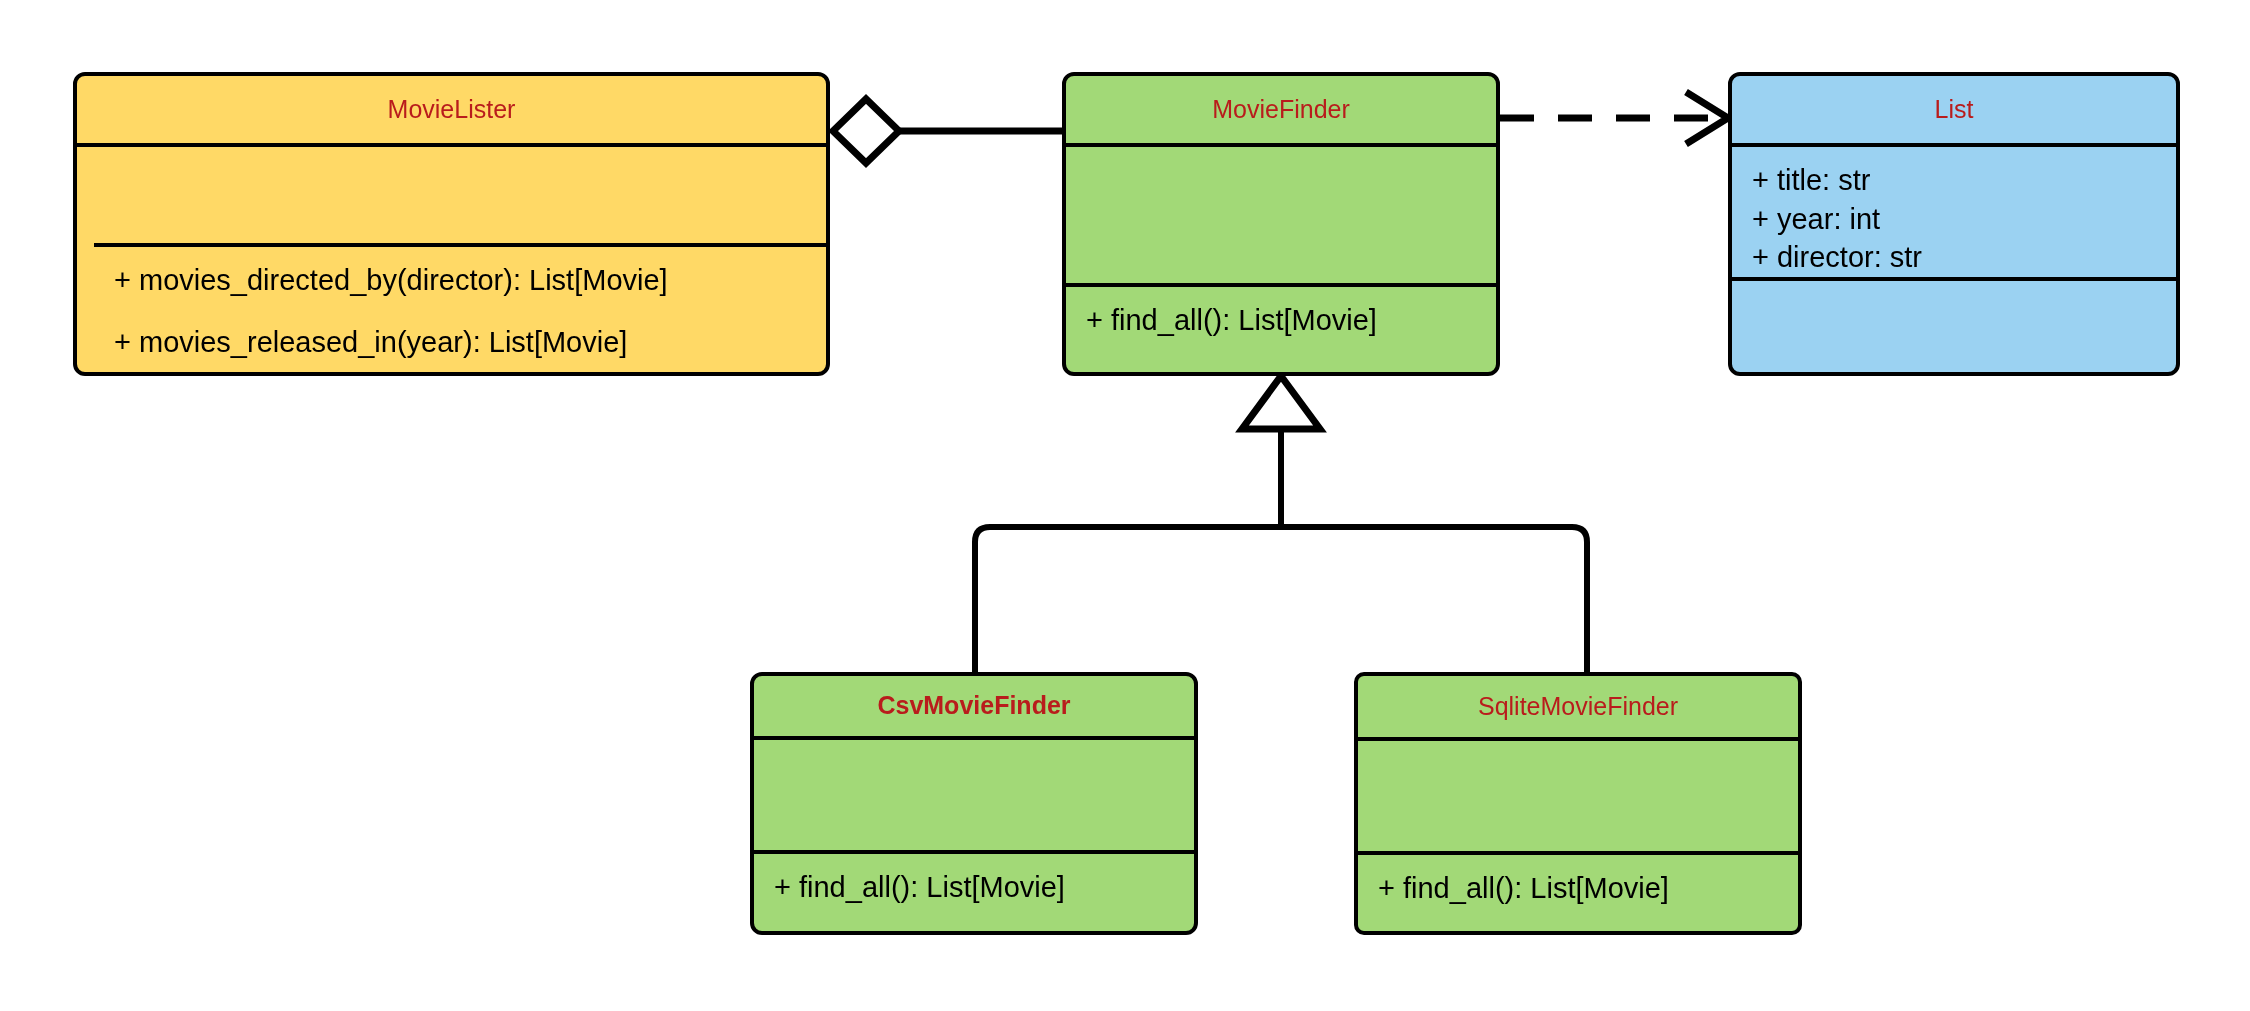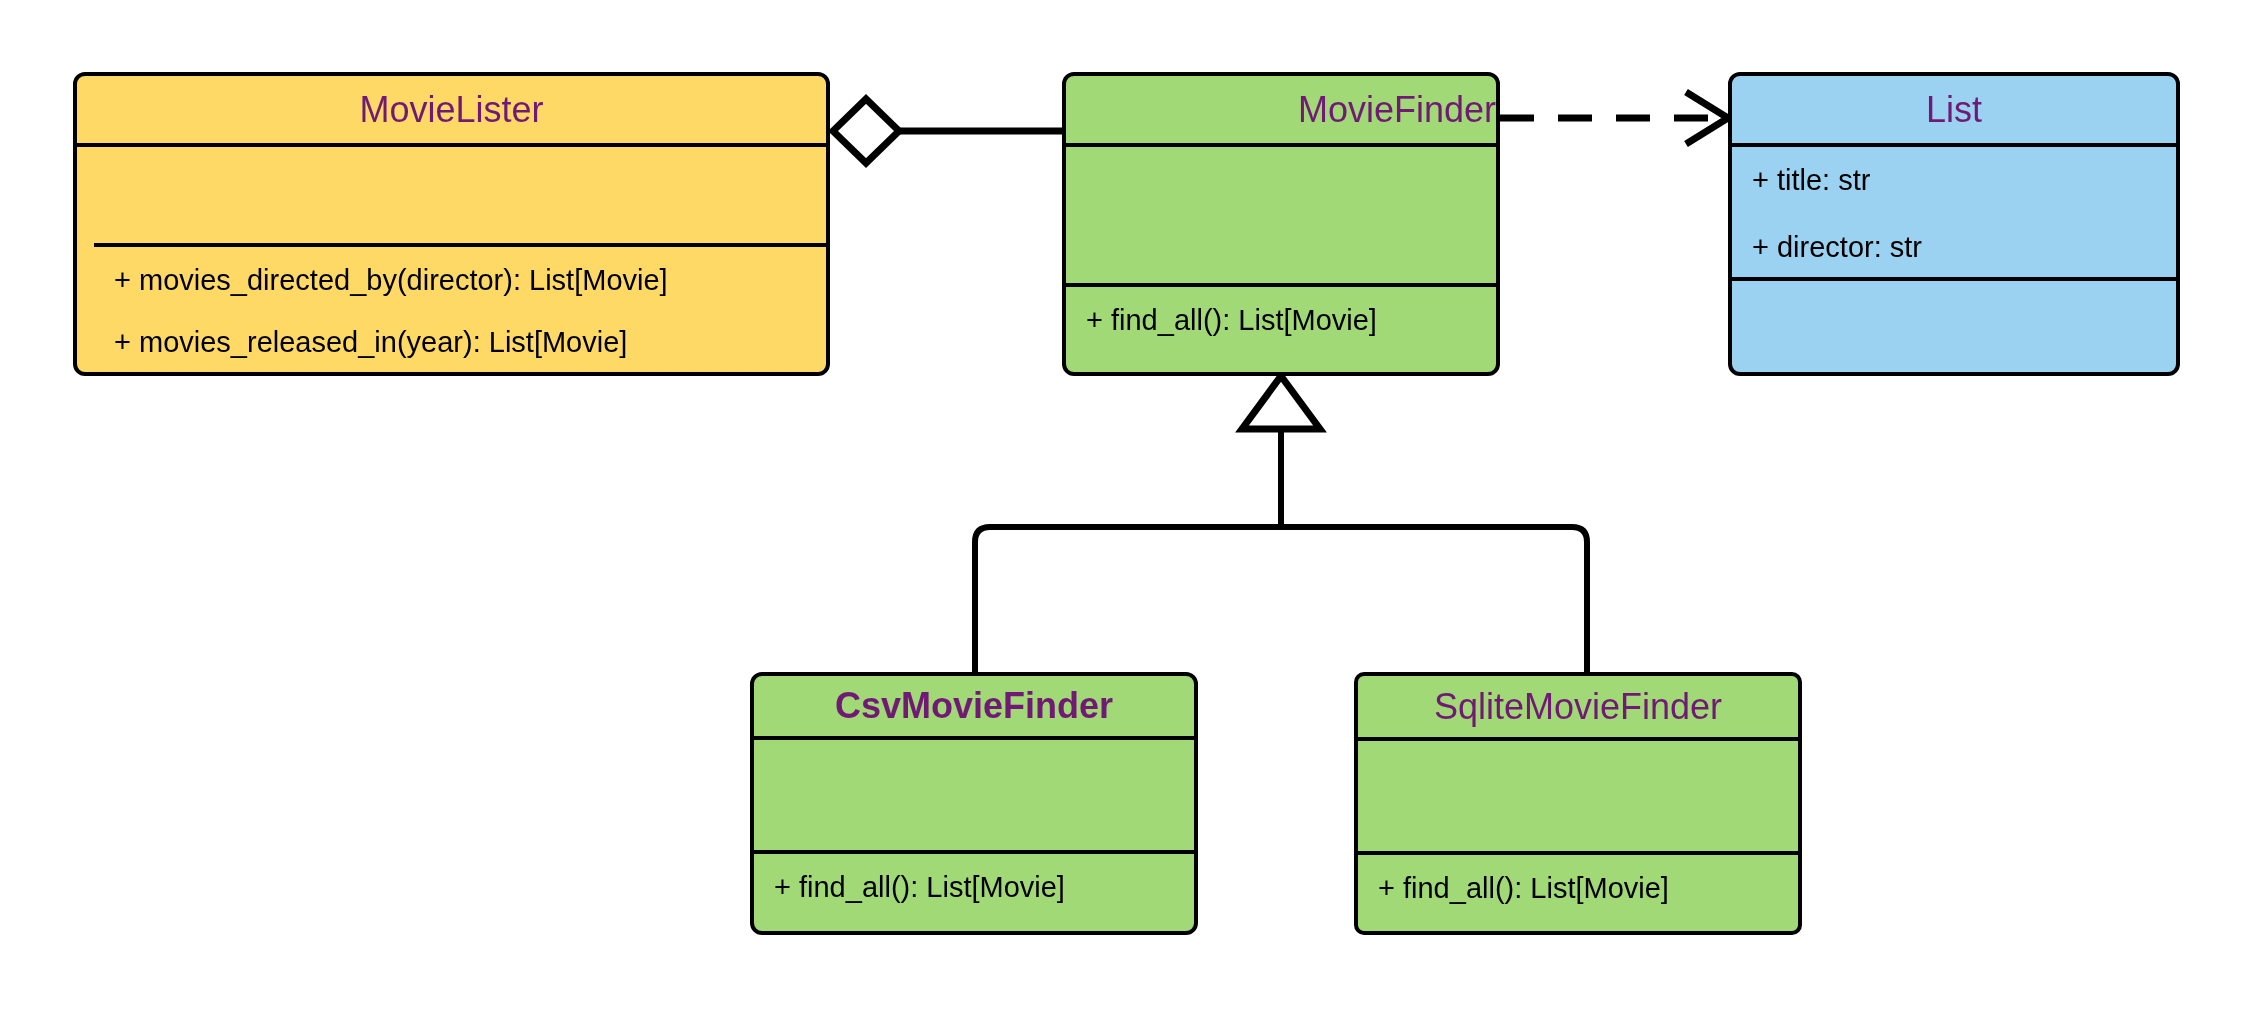--- a/index.html
+++ b/index.html
@@ -43,22 +43,22 @@
   .uml-compartment.divided {
     border-top: 4px solid #000000;
   }
   .uml-name-compartment {
     display: flex;
     align-items: center;
     justify-content: center;
     text-align: center;
   }
   .uml-class-name {
-    font-size: 36px;
-    color: #701a75;
+    font-size: 25px;
+    color: #b91c1c;
     line-height: 1.1;
     white-space: nowrap;
   }
   .uml-members {
     padding: 14px 20px 10px 20px;
     display: flex;
     flex-direction: column;
     justify-content: space-between;
   }
   .uml-member {
@@ -103,35 +103,36 @@
       <span class="uml-class-name">MovieLister</span>
     </div>
     <div class="uml-compartment divided empty-compartment" style="height:100px;"></div>
     <div class="uml-compartment divided uml-members" style="flex:1 1 auto;margin-left:17px;">
       <span class="uml-member">+ movies_directed_by(director): List[Movie]</span>
       <span class="uml-member">+ movies_released_in(year): List[Movie]</span>
     </div>
   </div>
 
   <div class="uml-class" style="left:1062px; top:72px; width:438px; height:304px; background:#A2D977;">
-    <div class="uml-compartment uml-name-compartment" style="height:67px;justify-content:flex-end;">
+    <div class="uml-compartment uml-name-compartment" style="height:67px;">
       <span class="uml-class-name">MovieFinder</span>
     </div>
     <div class="uml-compartment divided empty-compartment" style="height:140px;"></div>
     <div class="uml-compartment divided uml-members" style="flex:1 1 auto;">
       <span class="uml-member">+ find_all(): List[Movie]</span>
     </div>
   </div>
 
   <div class="uml-class" style="left:1728px; top:72px; width:452px; height:304px; background:#9BD2F2;">
     <div class="uml-compartment uml-name-compartment" style="height:67px;">
       <span class="uml-class-name">List</span>
     </div>
     <div class="uml-compartment divided uml-members" style="height:134px;">
       <span class="uml-member">+ title: str</span>
+      <span class="uml-member">+ year: int</span>
       <span class="uml-member">+ director: str</span>
     </div>
     <div class="uml-compartment divided empty-compartment" style="flex:1 1 auto;"></div>
   </div>
 
   <div class="uml-class" style="left:750px; top:672px; width:448px; height:263px; background:#A2D977;">
     <div class="uml-compartment uml-name-compartment" style="height:60px;font-weight:bold;">
       <span class="uml-class-name">CsvMovieFinder</span>
     </div>
     <div class="uml-compartment divided empty-compartment" style="height:114px;"></div>

